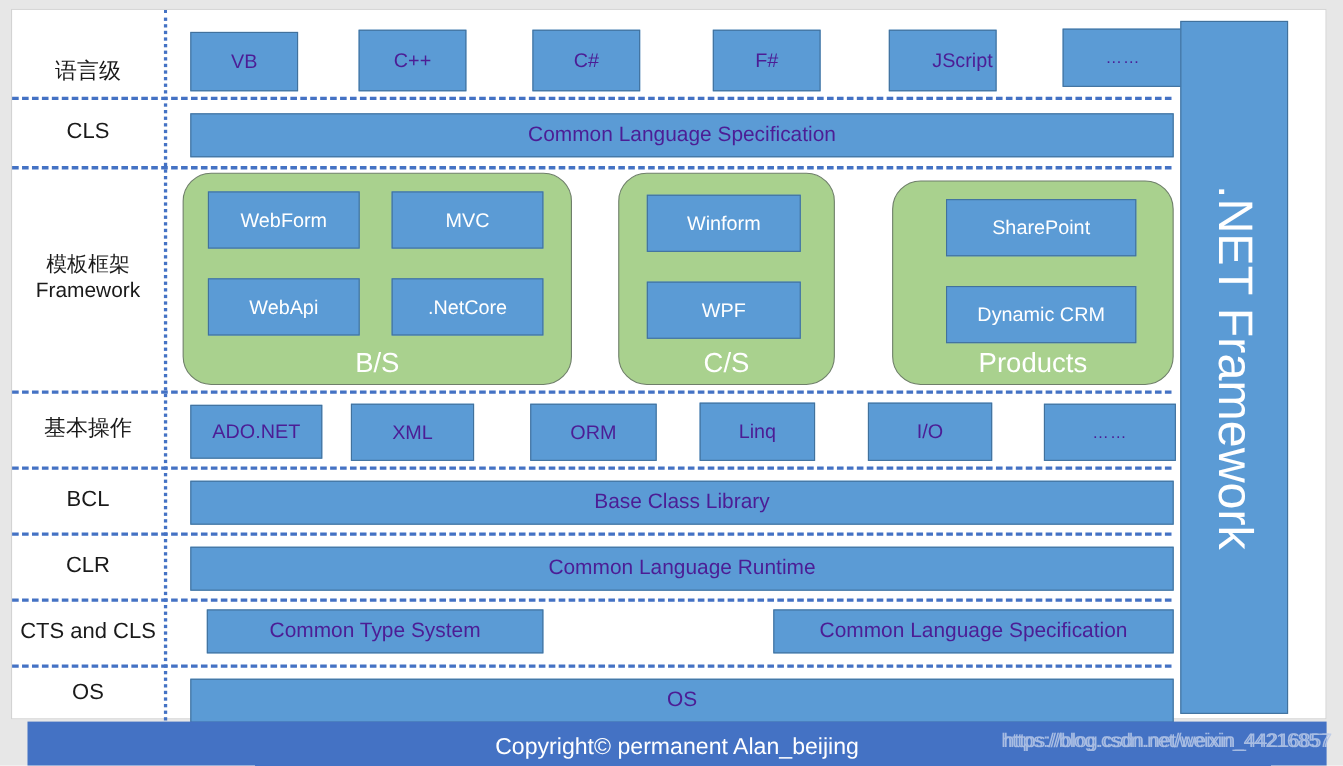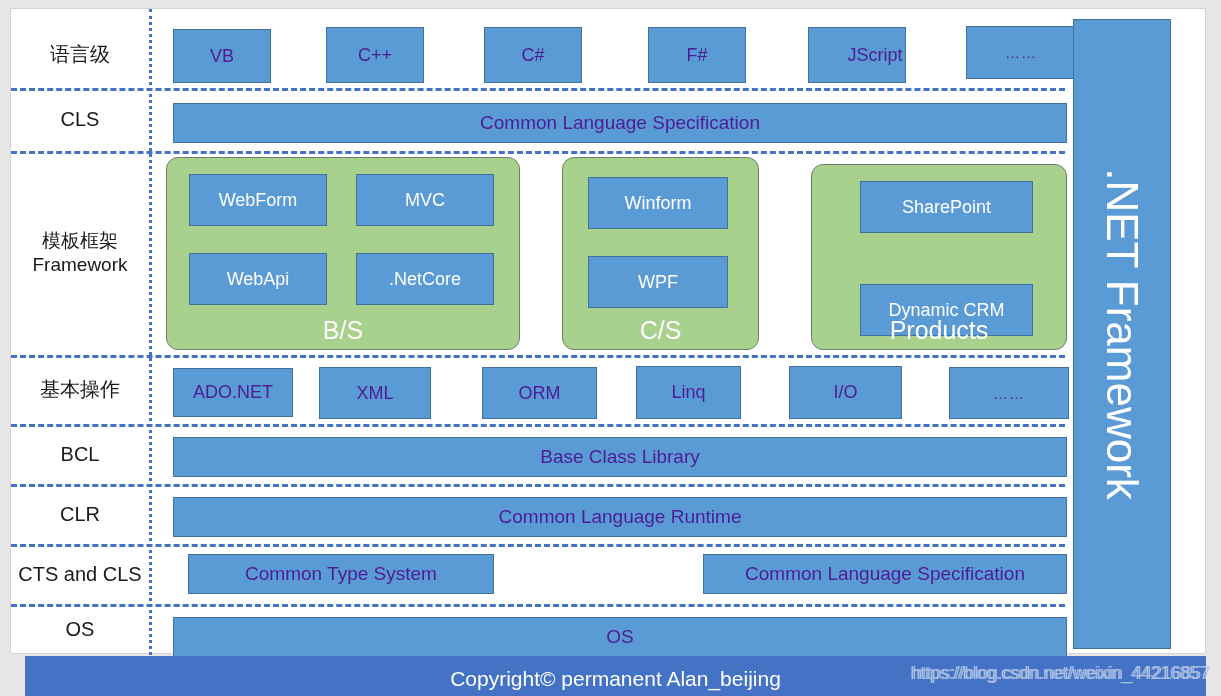--- a/index.html
+++ b/index.html
@@ -46,21 +46,21 @@
     box-sizing:border-box;
     white-space:nowrap;
   }
   .bbox.wide{font-size:19px;}
   .dots{letter-spacing:1px;font-size:15px;}
   
   .ggroup{
     position:absolute;
     background:#a9d18e;
     border:1px solid #6f7f6a;
-    border-radius:12px;
+    border-radius:26px;
     box-sizing:border-box;
   }
   .gtitle{
     position:absolute;left:0;right:0;bottom:4px;
     text-align:center;color:#ffffff;font-size:25px;
     pointer-events:none;
   }
   .gbox{
     position:absolute;
     background:#5b9bd5;
@@ -100,21 +100,21 @@
   }
   #watermark .w2{position:absolute;left:2px;top:0;}
 </style>
 </head>
 <body>
 
 <div id="frame">
 
   <div id="vdiv"></div>
 
-  <div class="lbl" style="top:5px;height:80px;align-items:center;">
+  <div class="lbl" style="top:16px;height:80px;align-items:center;">
     <span>语言级</span>
   </div>
   <div class="bbox" style="left:162px;top:20px;width:98px;height:54px;">
       <span>VB</span>
     </div>
   <div class="bbox" style="left:315px;top:18px;width:98px;height:56px;">
       <span>C++</span>
     </div>
   <div class="bbox" style="left:473px;top:18px;width:98px;height:56px;">
       <span>C#</span>
@@ -168,21 +168,21 @@
     <div class="gbox" style="left:25px;top:98px;width:140px;height:52px;">
         <span>WPF</span>
       </div>
     <div class="gtitle">C/S</div>
   </div>
 
   <div class="ggroup" style="left:800px;top:155px;width:256px;height:186px;">
     <div class="gbox" style="left:48px;top:16px;width:173px;height:52px;">
         <span>SharePoint</span>
       </div>
-    <div class="gbox" style="left:48px;top:95px;width:173px;height:52px;margin-top:24px;">
+    <div class="gbox" style="left:48px;top:95px;width:173px;height:52px;">
         <span>Dynamic CRM</span>
       </div>
     <div class="gtitle">Products</div>
   </div>
 
   <div class="row-sep" style="top:346px;"></div>
 
   <div class="lbl" style="top:346px;height:69px;">
     <span>基本操作</span>
   </div>

